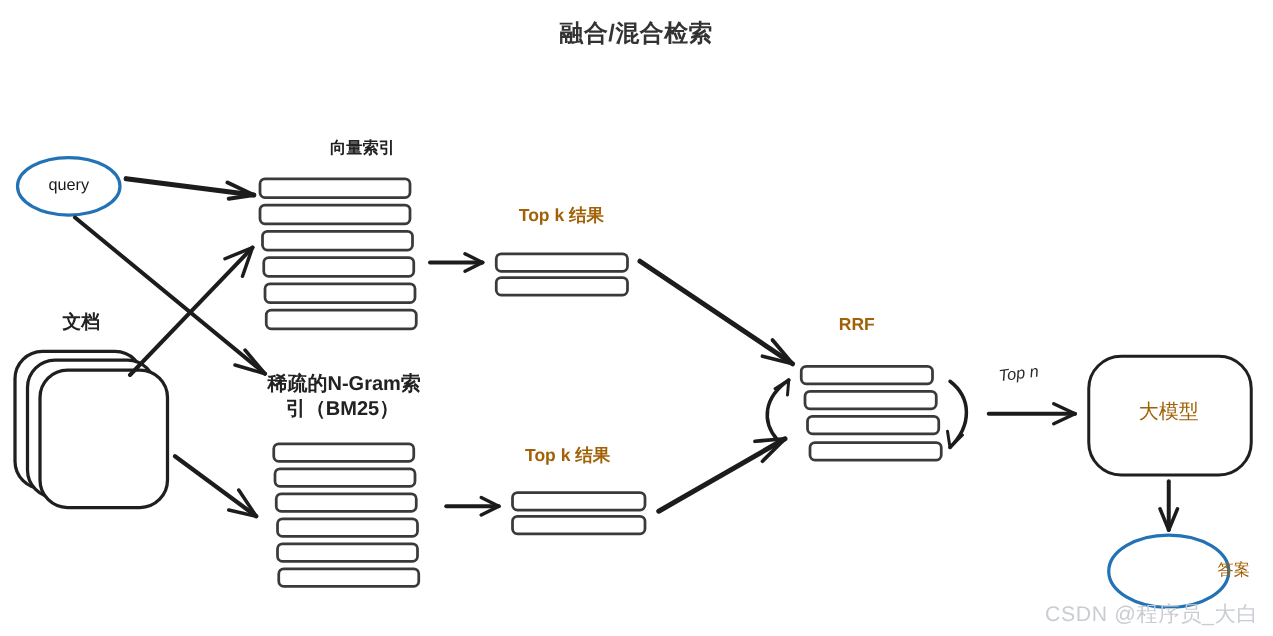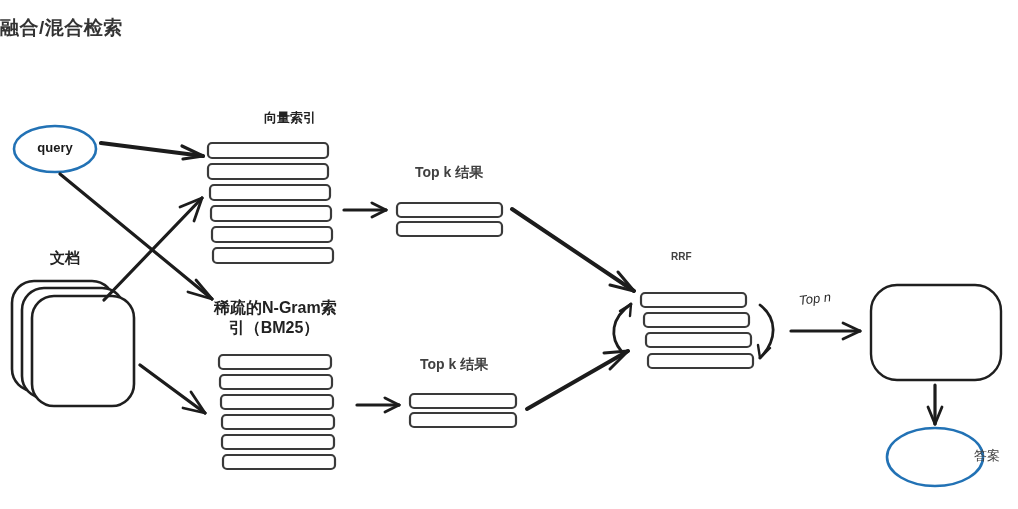--- a/index.html
+++ b/index.html
@@ -19,30 +19,31 @@
   }
   #diagram-svg {
     position: absolute;
     left: 0;
     top: 0;
     width: 1018px;
     height: 509px;
   }
   .lbl {
     position: absolute;
-    color: #404040;
+    color: #a16207;
     font-family: "Liberation Sans", sans-serif;
     font-weight: bold;
     white-space: pre;
     line-height: 1.25;
   }
   #page-title {
     left: 0;
     top: 16px;
     width: 1018px;
+    text-align: center;
     font-size: 19px;
     letter-spacing: 0.5px;
     color: #333333;
   }
   #label-vector-index {
     left: 228px;
     top: 110px;
     font-size: 13px;
     color: #222;
     padding-left: 36px;
@@ -61,21 +62,21 @@
     font-size: 14px;
   }
   #label-topk-2 {
     left: 420px;
     top: 356px;
     font-size: 14px;
   }
   #label-rrf {
     left: 671px;
     top: 251px;
-    font-size: 10px;
+    font-size: 14px;
   }
   #label-topn {
     left: 799px;
     top: 291px;
     font-size: 13px;
     font-style: italic;
     font-weight: normal;
     transform: rotate(-7deg);
     color: #2b2b2b;
   }
@@ -84,21 +85,21 @@
     top: 249px;
     font-size: 15px;
     color: #222;
   }
   #label-query {
     left: 0px;
     top: 140px;
     width: 110px;
     text-align: center;
     font-size: 13px;
-    font-weight: bold;
+    font-weight: normal;
     color: #1a1a1a;
   }
   #label-llm {
     left: 870px;
     top: 320px;
     width: 130px;
     text-align: center;
     font-size: 16px;
     font-weight: normal;
   }
@@ -263,16 +264,18 @@
   <div class="lbl" id="label-query">query</div>
   <div class="lbl" id="label-doc">文档</div>
   <div class="lbl" id="label-vector-index">向量索引</div>
 
   <div class="lbl" id="label-sparse-index"><span>稀疏的N-Gram索</span><br><span>引（BM25）</span></div>
 
   <div class="lbl" id="label-topk-1">Top k 结果</div>
   <div class="lbl" id="label-topk-2">Top k 结果</div>
   <div class="lbl" id="label-rrf">RRF</div>
   <div class="lbl" id="label-topn">Top n</div>
+  <div class="lbl" id="label-llm">大模型</div>
   <div class="lbl" id="label-answer">答案</div>
 
+  <div id="watermark">CSDN @程序员_大白</div>
 
 </div>
 
 </body></html>

